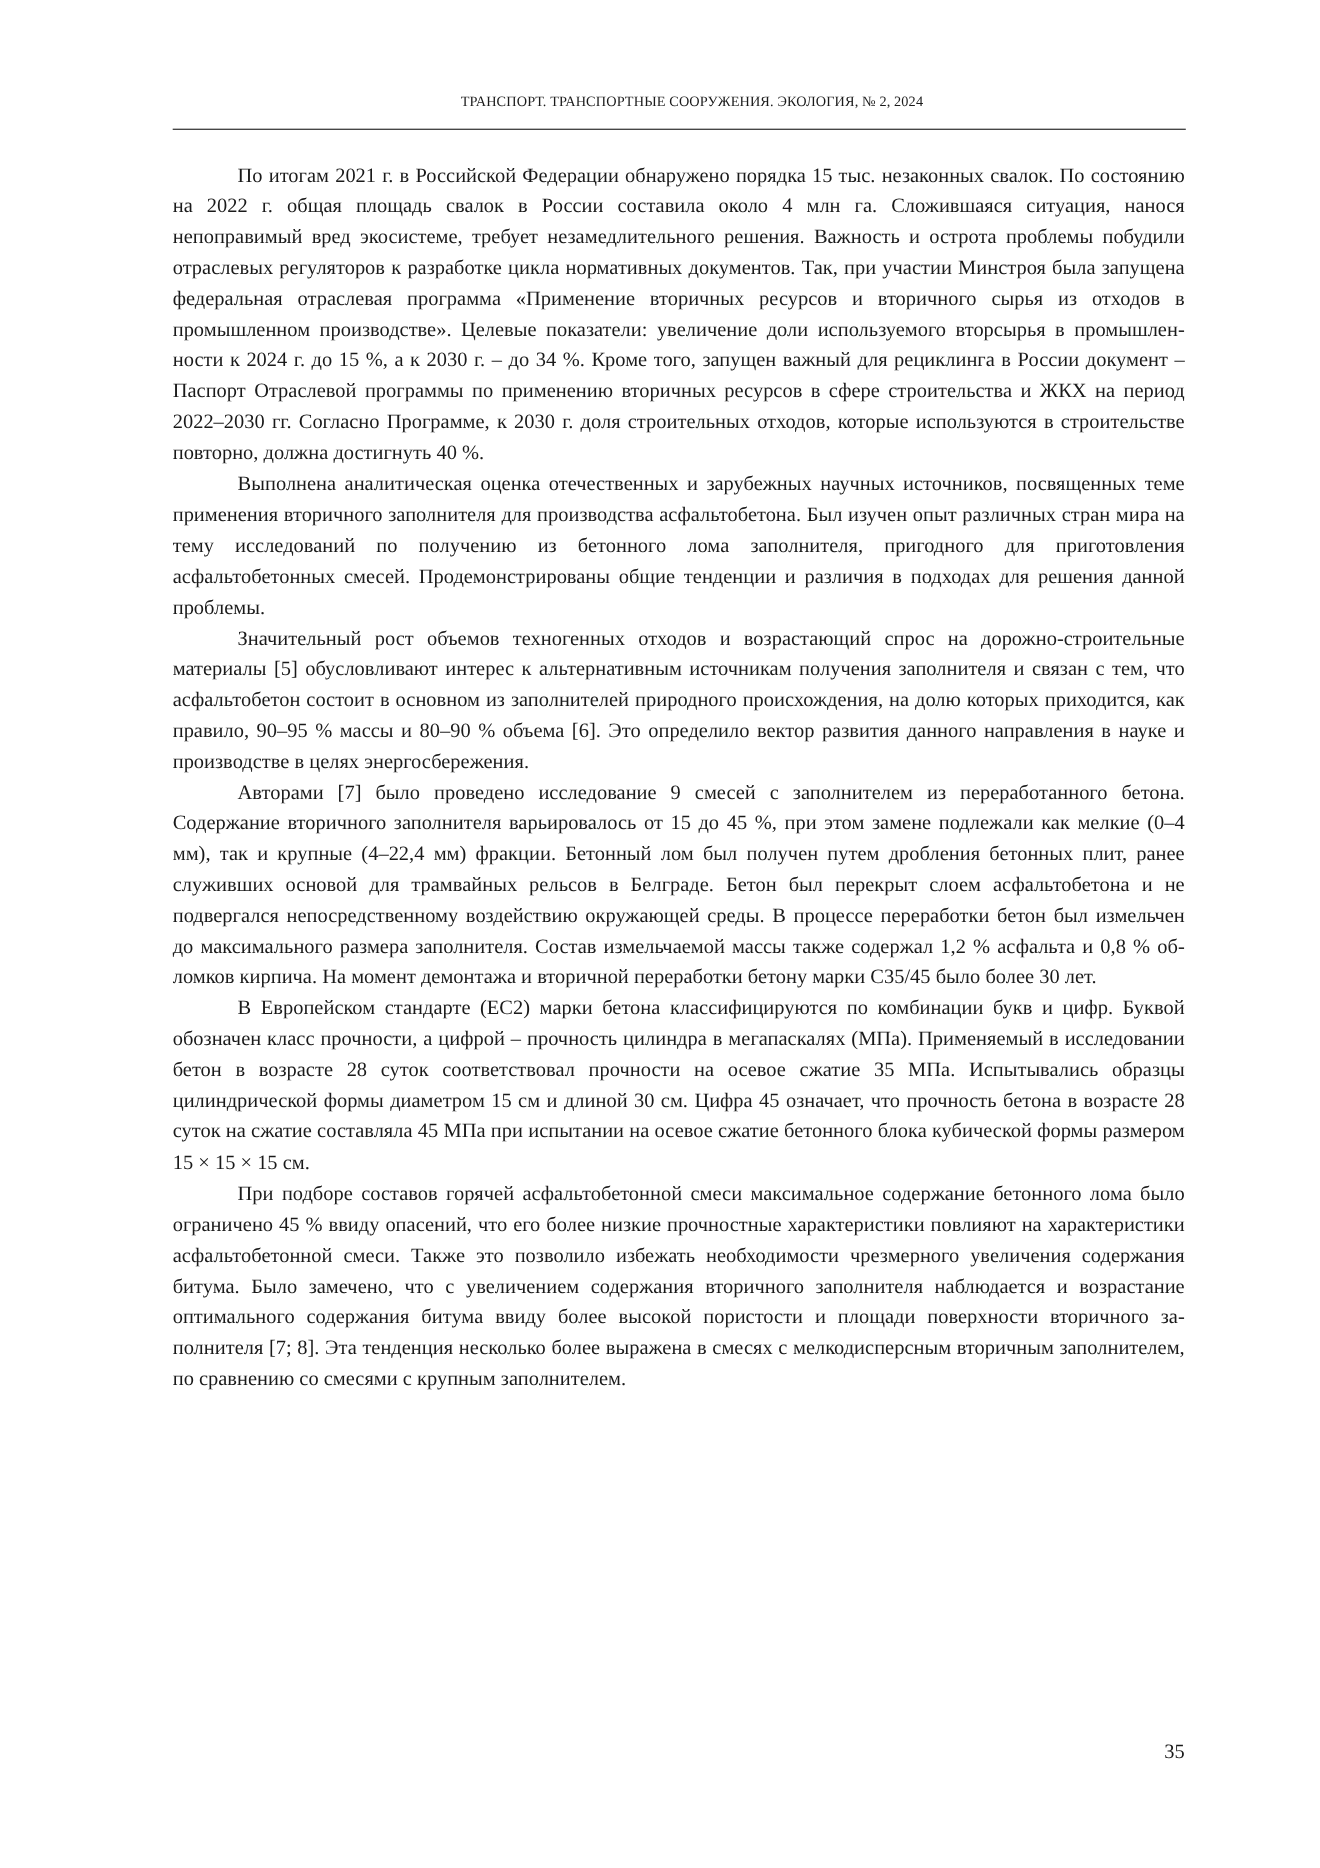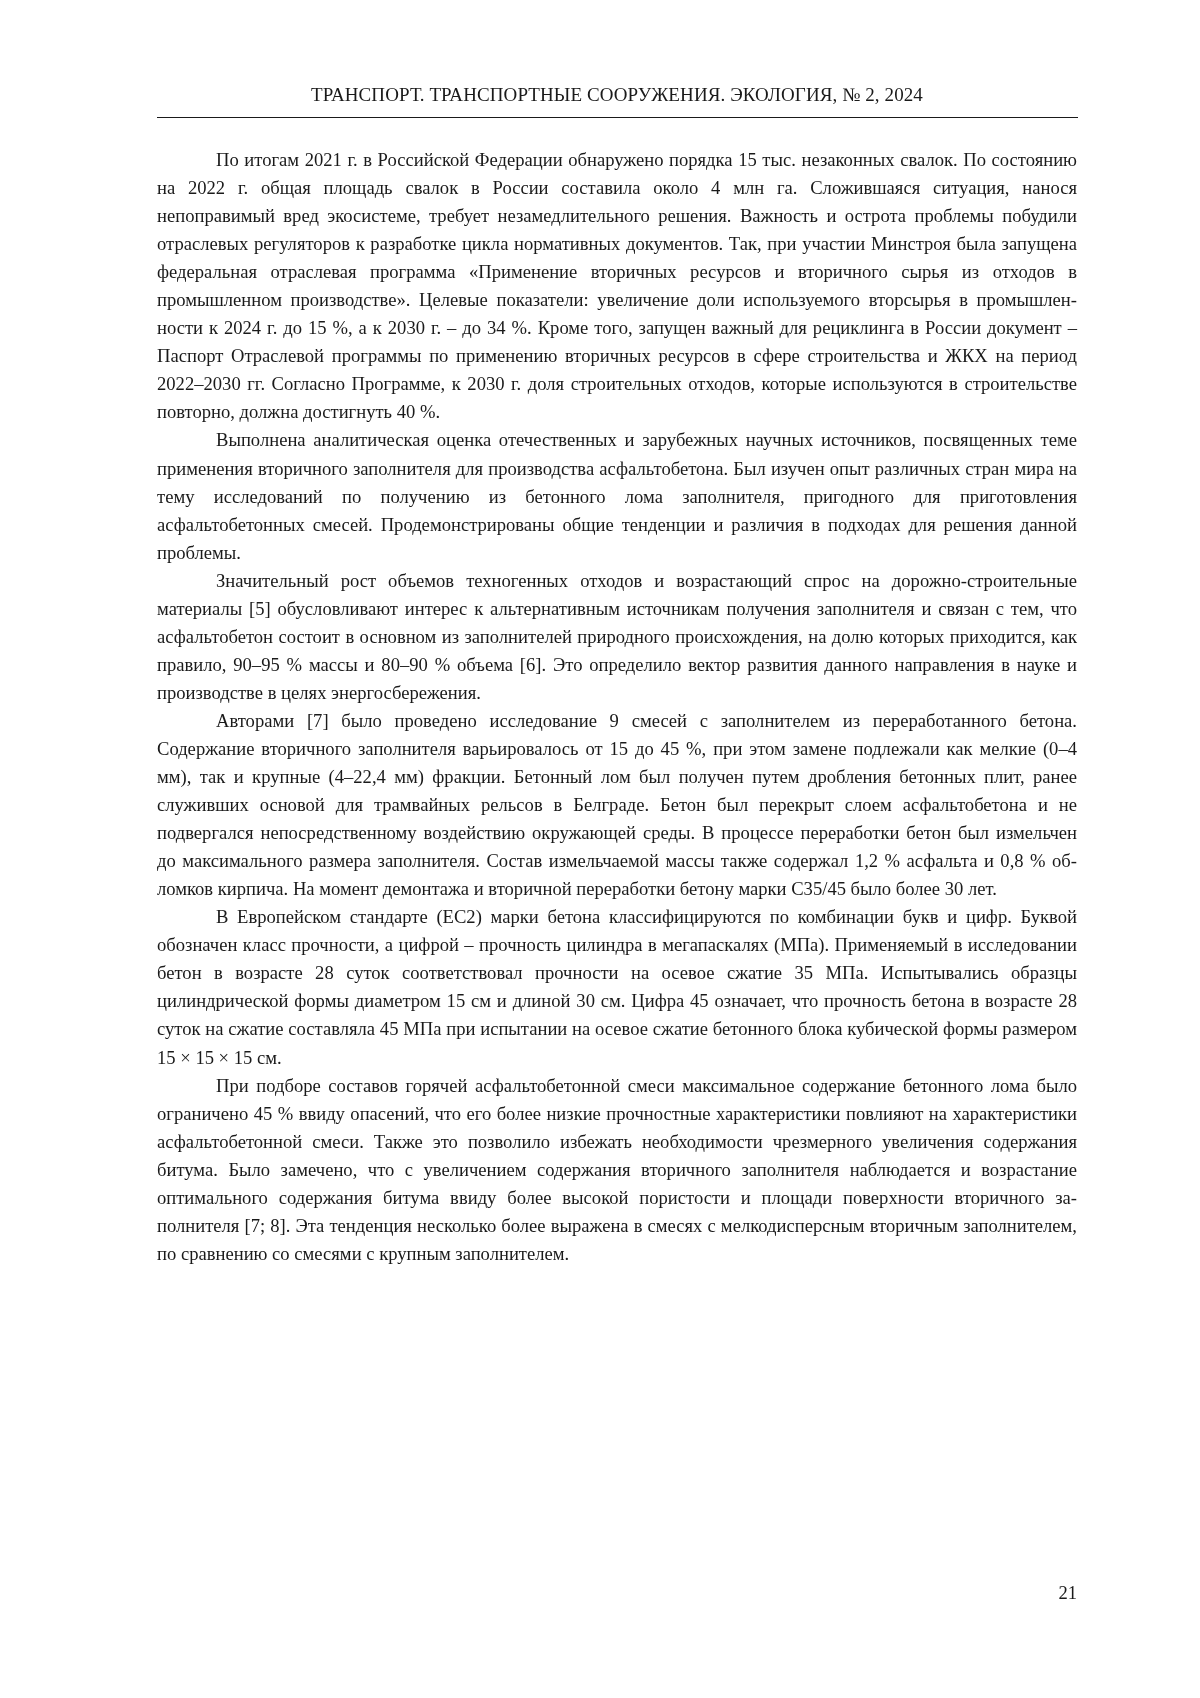--- a/index.html
+++ b/index.html
@@ -3,22 +3,22 @@
   <meta charset="utf-8">
   <style>
     html, body { margin: 0; padding: 0; background: #ffffff; }
     body { width: 1200px; height: 1698px; position: relative; overflow: hidden; }
     .page {
       position: absolute; left: 157px; top: 0; width: 920px;
       font-family: "Liberation Serif", "DejaVu Serif", serif;
       color: #1a1a1a;
     }
     .running-header {
-      position: absolute; left: 0; top: 84px; width: 920px;
-      text-align: center; font-size: 19px; letter-spacing: 0.1px;
+      position: absolute; left: 12px; top: 84px; width: 920px;
+      text-align: center; font-size: 13px; letter-spacing: 0.1px;
       white-space: nowrap;
     }
     .header-rule {
       position: absolute; left: 0; top: 117px; width: 921px; height: 0;
       border-top: 1.4px solid #1a1a1a;
     }
     .body {
       position: absolute; left: 0; top: 146px; width: 920px;
       font-size: 18.6px; line-height: 28.05px;
     }
@@ -46,14 +46,14 @@
     <p>По итогам 2021 г. в Российской Федерации обнаружено порядка 15 тыс. незаконных сва­лок. По состоянию на 2022 г. общая площадь свалок в России составила около 4 млн га. Сло­жившаяся ситуация, нанося непоправимый вред экосистеме, требует незамедлительного реше­ния. Важность и острота проблемы побудили отраслевых регуляторов к разработке цикла нор­мативных документов. Так, при участии Минстроя была запущена федеральная отраслевая программа «Применение вторичных ресурсов и вторичного сырья из отходов в промышленном производстве». Целевые показатели: увеличение доли используемого вторсырья в промышлен­ности к 2024 г. до 15 %, а к 2030 г. – до 34 %. Кроме того, запущен важный для рециклинга в России документ – Паспорт Отраслевой программы по применению вторичных ресурсов в сфе­ре строительства и ЖКХ на период 2022–2030 гг. Согласно Программе, к 2030 г. доля строи­тельных отходов, которые используются в строительстве повторно, должна достигнуть 40 %.</p>
 
     <p>Выполнена аналитическая оценка отечественных и зарубежных научных источников, по­священных теме применения вторичного заполнителя для производства асфальтобетона. Был изучен опыт различных стран мира на тему исследований по получению из бетонного лома за­полнителя, пригодного для приготовления асфальтобетонных смесей. Продемонстрированы общие тенденции и различия в подходах для решения данной проблемы.</p>
 
     <p>Значительный рост объемов техногенных отходов и возрастающий спрос на дорожно-строительные материалы [5] обусловливают интерес к альтернативным источникам получения заполнителя и связан с тем, что асфальтобетон состоит в основном из заполнителей природного происхождения, на долю которых приходится, как правило, 90–95 % массы и 80–90 % объе­ма [6]. Это определило вектор развития данного направления в науке и производстве в целях энергосбережения.</p>
     <p>Авторами [7] было проведено исследование 9 смесей с заполнителем из переработанного бетона. Содержание вторичного заполнителя варьировалось от 15 до 45 %, при этом замене подлежали как мелкие (0–4 мм), так и крупные (4–22,4 мм) фракции. Бетонный лом был полу­чен путем дробления бетонных плит, ранее служивших основой для трамвайных рельсов в Бел­граде. Бетон был перекрыт слоем асфальтобетона и не подвергался непосредственному воздей­ствию окружающей среды. В процессе переработки бетон был измельчен до максимального размера заполнителя. Состав измельчаемой массы также содержал 1,2 % асфальта и 0,8 % об­ломков кирпича. На момент демонтажа и вторичной переработки бетону марки С35/45 было более 30 лет.</p>
     <p>В Европейском стандарте (ЕС2) марки бетона классифицируются по комбинации букв и цифр. Буквой обозначен класс прочности, а цифрой – прочность цилиндра в мегапаскалях (МПа). Применяемый в исследовании бетон в возрасте 28 суток соответствовал прочности на осевое сжатие 35 МПа. Испытывались образцы цилиндрической формы диаметром 15 см и длиной 30 см. Цифра 45 означает, что прочность бетона в возрасте 28 суток на сжатие состав­ляла 45 МПа при испытании на осевое сжатие бетонного блока кубической формы размером 15 × 15 × 15 см.</p>
     <p>При подборе составов горячей асфальтобетонной смеси максимальное содержание бе­тонного лома было ограничено 45 % ввиду опасений, что его более низкие прочностные харак­теристики повлияют на характеристики асфальтобетонной смеси. Также это позволило избе­жать необходимости чрезмерного увеличения содержания битума. Было замечено, что с увели­чением содержания вторичного заполнителя наблюдается и возрастание оптимального содержания битума ввиду более высокой пористости и площади поверхности вторичного за­полнителя [7; 8]. Эта тенденция несколько более выражена в смесях с мелкодисперсным вто­ричным заполнителем, по сравнению со смесями с крупным заполнителем.</p>
   </div>
 
-  <div class="page-number">21</div>
+  <div class="page-number">35</div>
 </div>
 
 </body></html>

